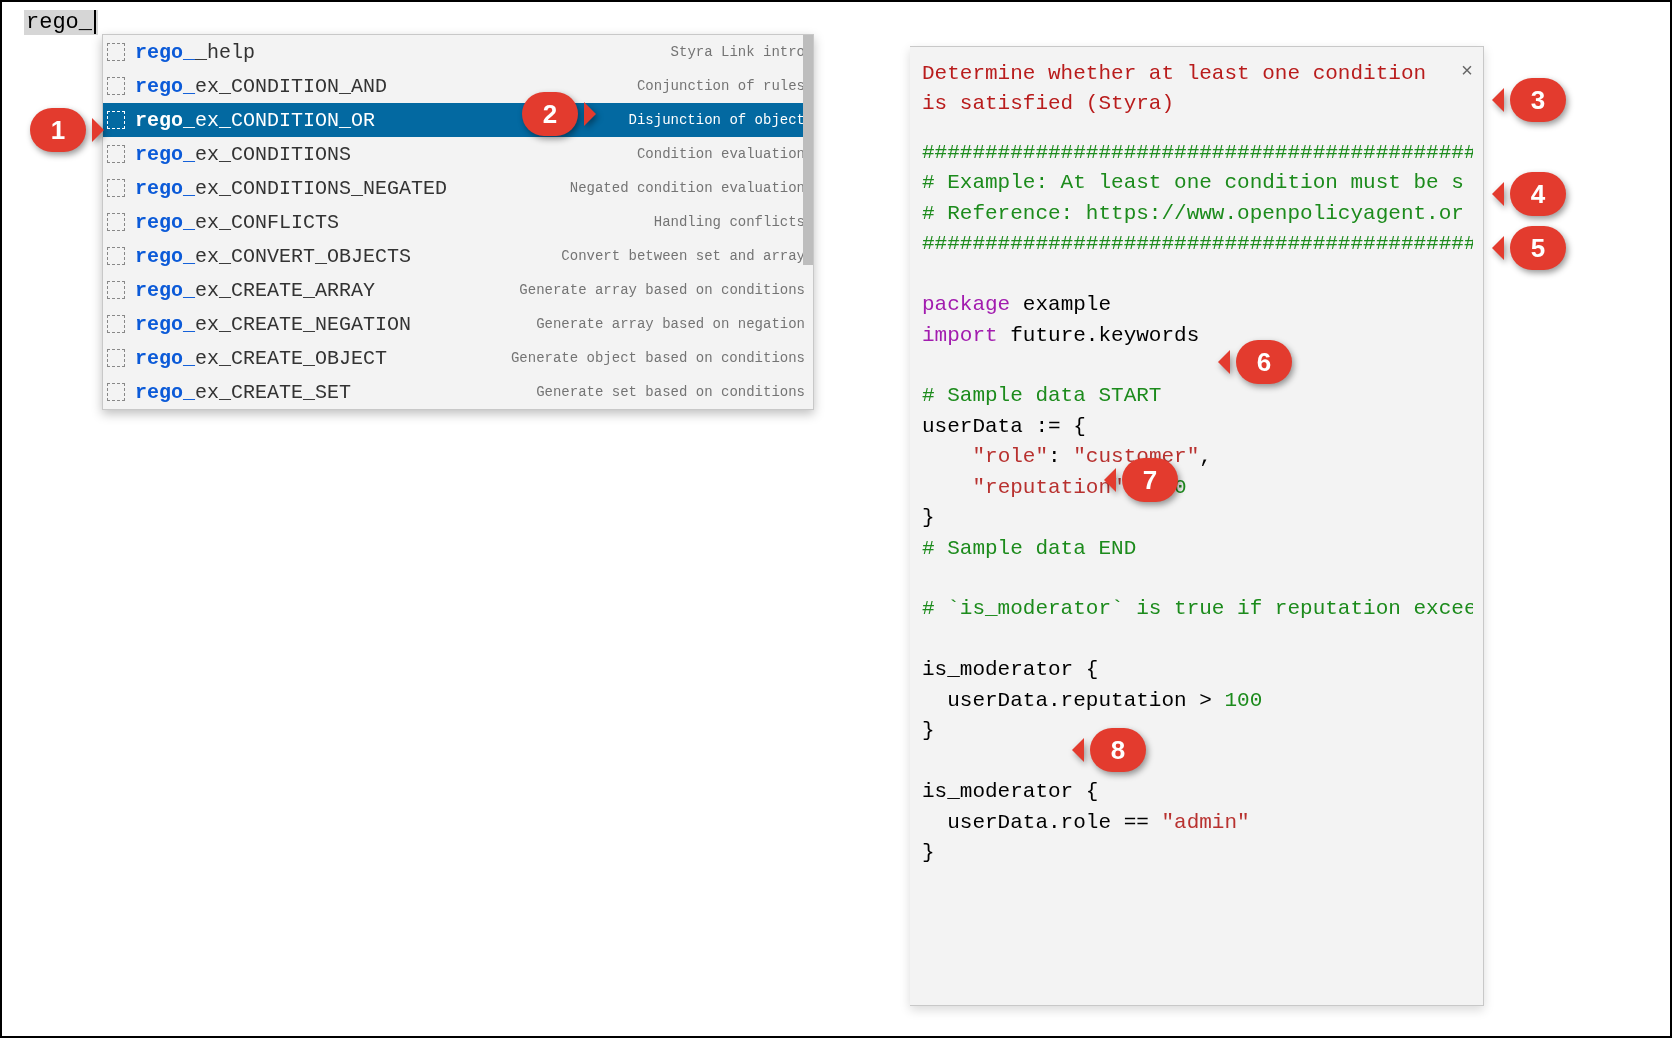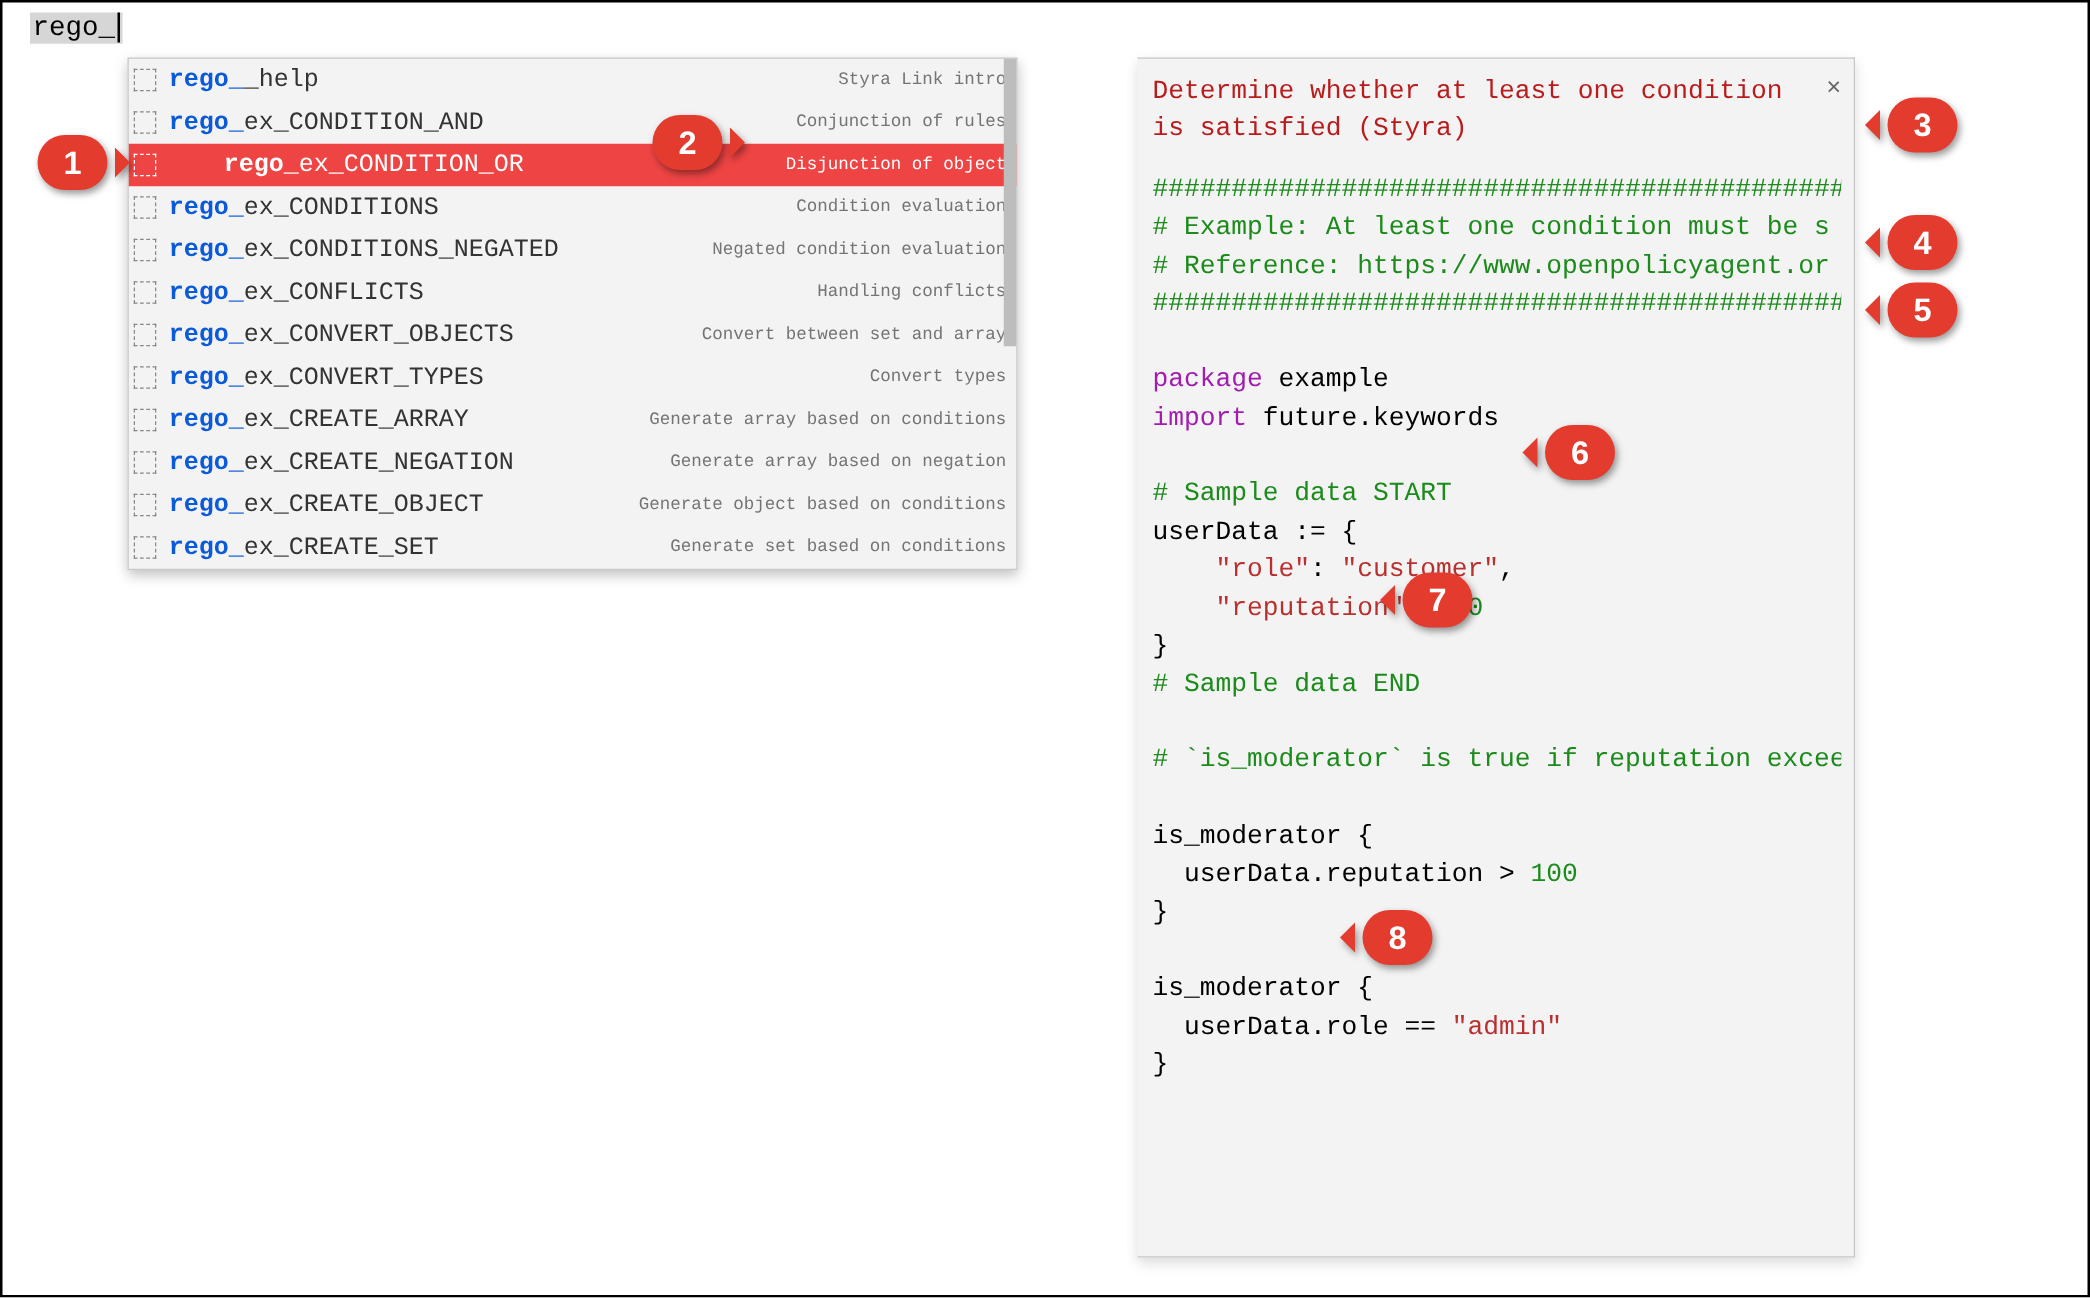--- a/index.html
+++ b/index.html
@@ -32,21 +32,21 @@
     width: 2px;
     height: 24px;
     background: #000;
     vertical-align: middle;
     margin-left: 2px;
   }
 
   
   .suggest-panel {
     position: absolute;
-    top: 44px;
+    top: 32px;
     left: 100px;
     width: 712px;
     background: #f3f3f3;
     border: 1px solid #c8c8c8;
     box-shadow: 0 4px 10px rgba(0,0,0,0.25);
     display: flex;
     flex-direction: column;
     z-index: 5;
   }
   .suggest-row {
@@ -70,23 +70,22 @@
   .suggest-row .label .prefix { color: #0b5ad8; font-weight: 700; }
   .suggest-row .label .suffix { color: #333; }
   .suggest-row .desc {
     flex: 1 1 auto;
     text-align: right;
     color: #747474;
     font-size: 14px;
     overflow: hidden;
   }
   .suggest-row.selected {
-    background: #ef4444;
+    background: #0369a1;
     color: #fff;
-    gap: 44px;
   }
   .suggest-row.selected .label .prefix,
   .suggest-row.selected .label .suffix,
   .suggest-row.selected .desc { color: #fff; }
   .suggest-scrollbar {
     position: absolute;
     right: 0; top: 0;
     width: 10px;
     height: 230px;
     background: #bdbdbd;
@@ -214,25 +213,20 @@
         <span class="label"><span class="prefix">rego_</span><span class="suffix">ex_CONFLICTS</span></span>
         <span class="desc">Handling conflicts</span>
       </div>
       <div class="suggest-row">
         <span class="snip-icon"></span>
         <span class="label"><span class="prefix">rego_</span><span class="suffix">ex_CONVERT_OBJECTS</span></span>
         <span class="desc">Convert between set and array</span>
       </div>
       <div class="suggest-row">
         <span class="snip-icon"></span>
-        <span class="label"><span class="prefix">rego_</span><span class="suffix">ex_CONVERT_TYPES</span></span>
-        <span class="desc">Convert types</span>
-      </div>
-      <div class="suggest-row">
-        <span class="snip-icon"></span>
         <span class="label"><span class="prefix">rego_</span><span class="suffix">ex_CREATE_ARRAY</span></span>
         <span class="desc">Generate array based on conditions</span>
       </div>
       <div class="suggest-row">
         <span class="snip-icon"></span>
         <span class="label"><span class="prefix">rego_</span><span class="suffix">ex_CREATE_NEGATION</span></span>
         <span class="desc">Generate array based on negation</span>
       </div>
       <div class="suggest-row">
         <span class="snip-icon"></span>

